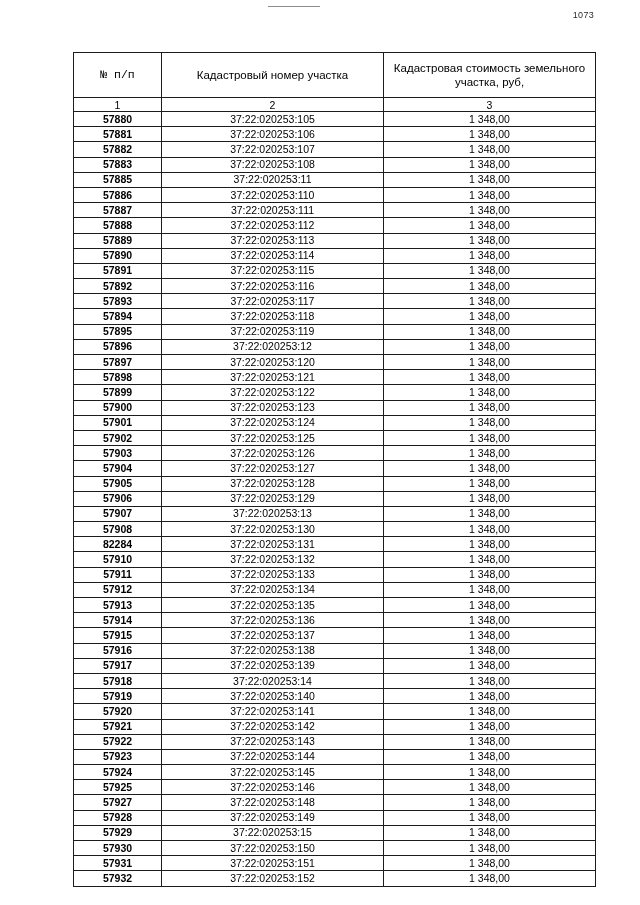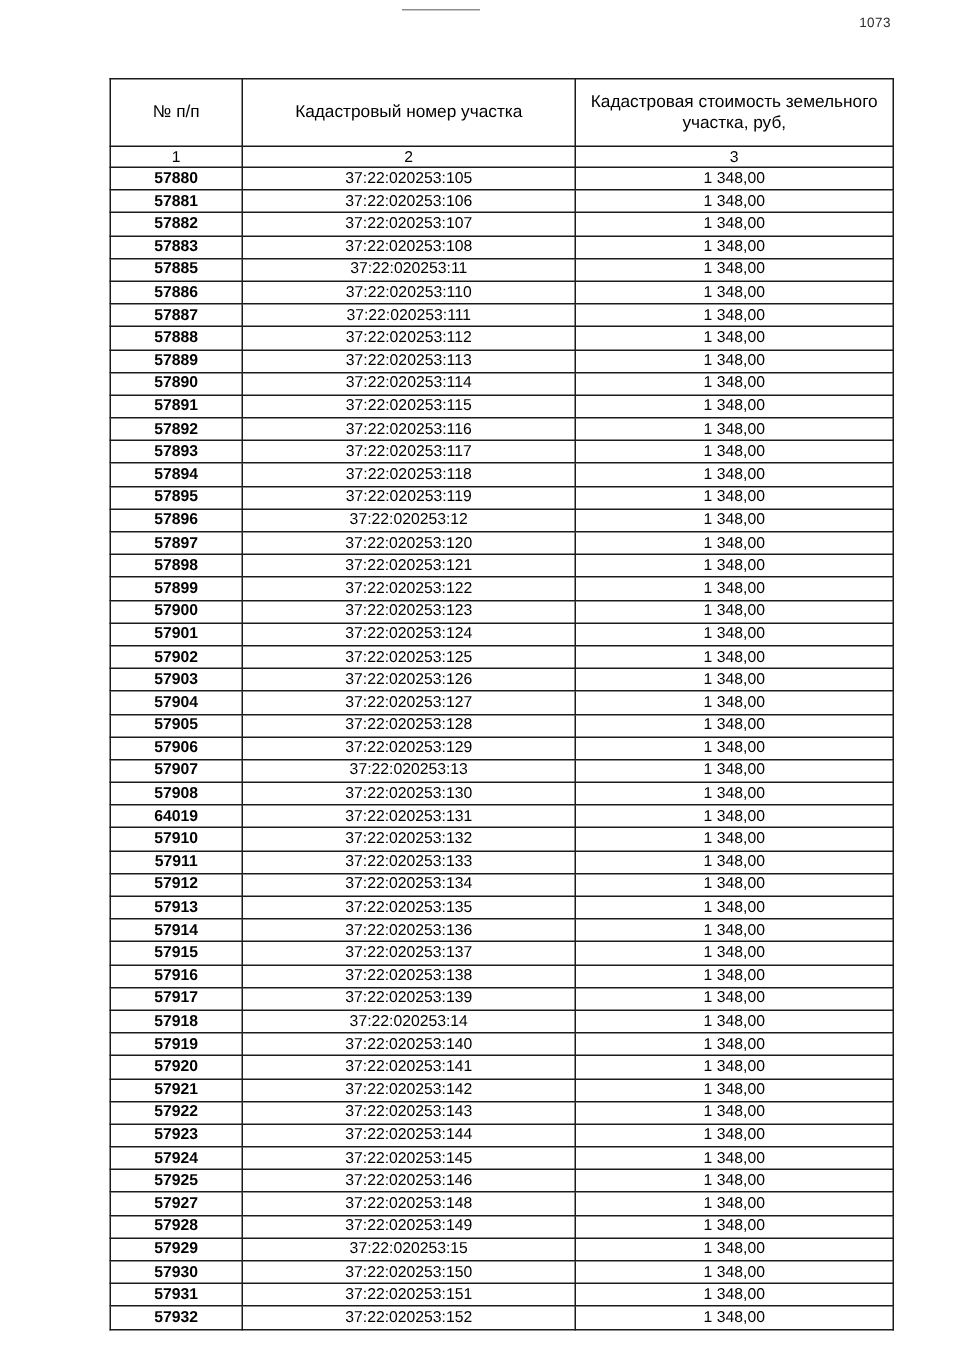--- a/index.html
+++ b/index.html
@@ -59,21 +59,21 @@
   col.c3 { width: 212px; }
 
   thead th {
     text-align: center;
     font-size: 11.5px;
     line-height: 1.25;
     padding: 6px 4px;
     height: 44px;
     font-weight: normal;
   }
-  thead th.hdr-num { font-size: 11.5px; }
+  thead th.hdr-num { font-size: 11.5px; font-family: Liberation Mono, monospace; }
   thead th.hdr-cad { font-size: 11.5px; }
   thead th.hdr-val { font-size: 11.5px; }
 
   tr.numrow td {
     text-align: center;
     font-size: 10.5px;
     height: 13px;
     line-height: 12px;
   }
   tbody td {
@@ -250,21 +250,21 @@
             <td class="col-n">57907</td>
             <td class="col-cad">37:22:020253:13</td>
             <td class="col-price">1 348,00</td>
           </tr>
           <tr>
             <td class="col-n">57908</td>
             <td class="col-cad">37:22:020253:130</td>
             <td class="col-price">1 348,00</td>
           </tr>
           <tr>
-            <td class="col-n">64019</td>
+            <td class="col-n">82284</td>
             <td class="col-cad">37:22:020253:131</td>
             <td class="col-price">1 348,00</td>
           </tr>
           <tr>
             <td class="col-n">57910</td>
             <td class="col-cad">37:22:020253:132</td>
             <td class="col-price">1 348,00</td>
           </tr>
           <tr>
             <td class="col-n">57911</td>

